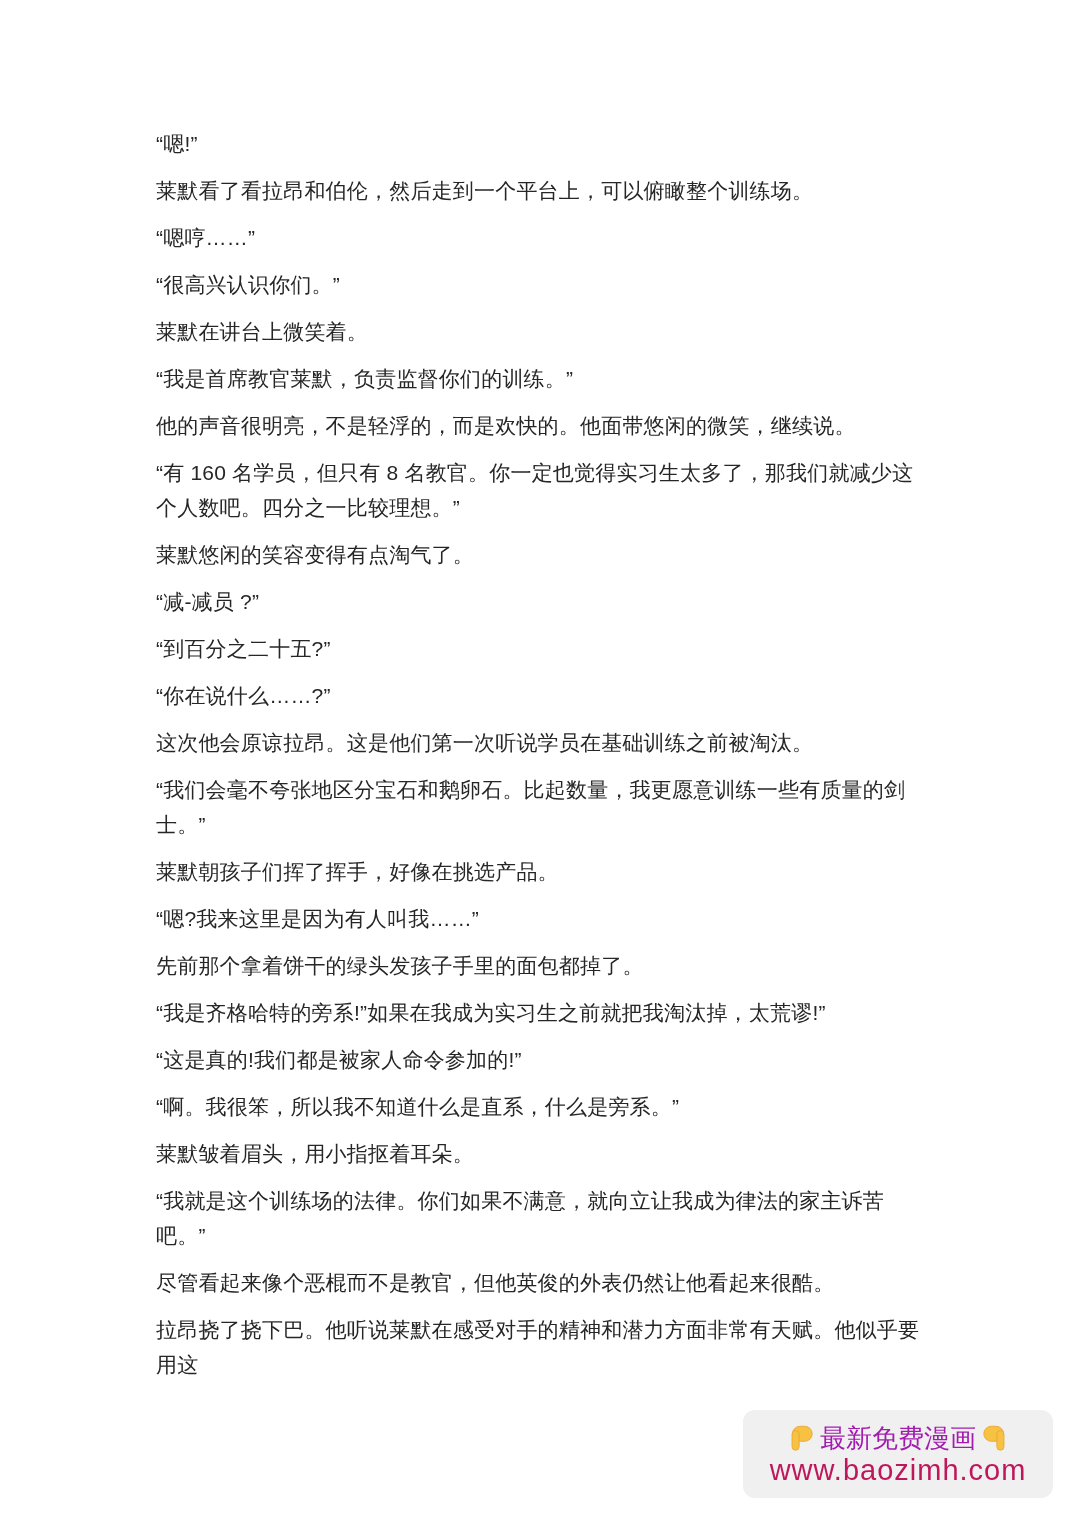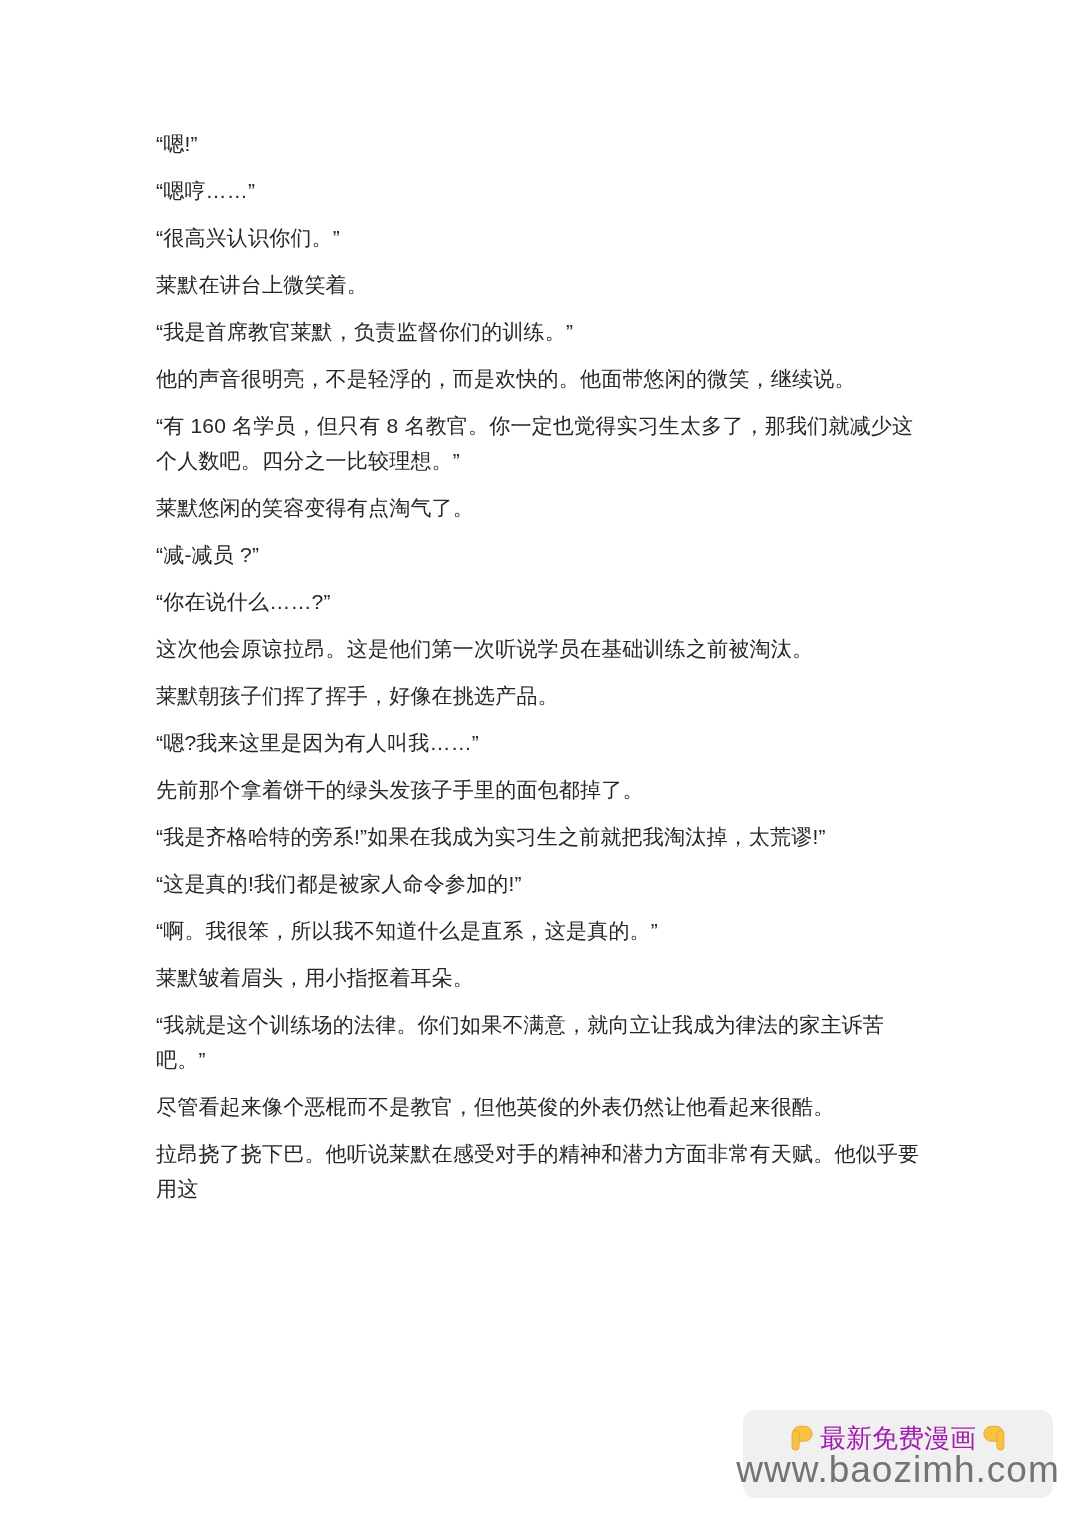--- a/index.html
+++ b/index.html
@@ -47,55 +47,58 @@
     display: flex;
     align-items: center;
     gap: 5px;
     font-size: 26px;
     line-height: 30px;
     color: #a21caf;
     font-weight: 400;
     white-space: nowrap;
   }
   .wm-line2 {
-    font-size: 37px;
+    font-size: 29px;
     line-height: 32px;
-    color: #737373;
+    color: #be185d;
     letter-spacing: 1px;
     white-space: nowrap;
   }
   .finger-icon {
     width: 30px;
     height: 30px;
     flex: 0 0 auto;
   }
 </style>
 </head>
 <body>
 
 <div class="page">
 
   <div class="content">
     <p>“嗯!”</p>
+    <p>莱默看了看拉昂和伯伦，然后走到一个平台上，可以俯瞰整个训练场。</p>
     <p>“嗯哼……”</p>
     <p>“很高兴认识你们。”</p>
     <p>莱默在讲台上微笑着。</p>
     <p>“我是首席教官莱默，负责监督你们的训练。”</p>
     <p>他的声音很明亮，不是轻浮的，而是欢快的。他面带悠闲的微笑，继续说。</p>
     <p>“有 160 名学员，但只有 8 名教官。你一定也觉得实习生太多了，那我们就减少这个人数吧。四分之一比较理想。”</p>
     <p>莱默悠闲的笑容变得有点淘气了。</p>
     <p>“减-减员 ?”</p>
+    <p>“到百分之二十五?”</p>
     <p>“你在说什么……?”</p>
     <p>这次他会原谅拉昂。这是他们第一次听说学员在基础训练之前被淘汰。</p>
+    <p>“我们会毫不夸张地区分宝石和鹅卵石。比起数量，我更愿意训练一些有质量的剑士。”</p>
     <p>莱默朝孩子们挥了挥手，好像在挑选产品。</p>
     <p>“嗯?我来这里是因为有人叫我……”</p>
     <p>先前那个拿着饼干的绿头发孩子手里的面包都掉了。</p>
     <p>“我是齐格哈特的旁系!”如果在我成为实习生之前就把我淘汰掉，太荒谬!”</p>
     <p>“这是真的!我们都是被家人命令参加的!”</p>
-    <p>“啊。我很笨，所以我不知道什么是直系，这是真的。”</p>
+    <p>“啊。我很笨，所以我不知道什么是直系，什么是旁系。”</p>
     <p>莱默皱着眉头，用小指抠着耳朵。</p>
     <p>“我就是这个训练场的法律。你们如果不满意，就向立让我成为律法的家主诉苦吧。”</p>
     <p>尽管看起来像个恶棍而不是教官，但他英俊的外表仍然让他看起来很酷。</p>
     <p>拉昂挠了挠下巴。他听说莱默在感受对手的精神和潜力方面非常有天赋。他似乎要用这</p>
   </div>
 
   <div class="watermark">
     <div class="wm-line1">
       <span class="finger-icon">
         <svg width="30" height="30" viewBox="0 0 32 32" xmlns="http://www.w3.org/2000/svg">

